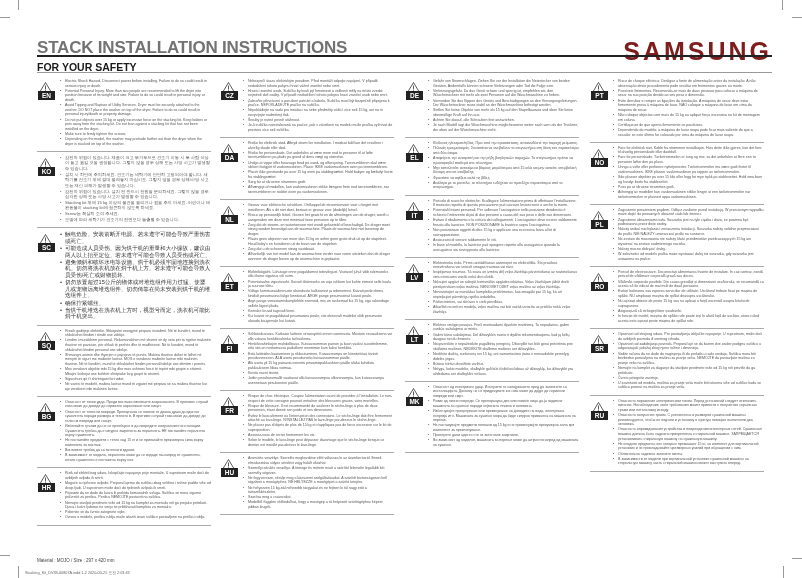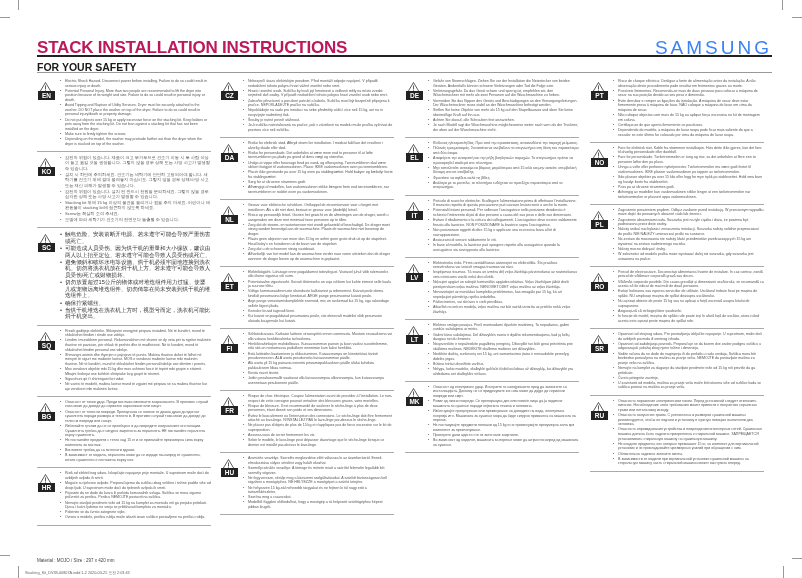--- a/index.html
+++ b/index.html
@@ -1,19 +1,19 @@
 <!DOCTYPE html>
 <html><head>
 <meta charset="utf-8">
 <style>
   html, body { margin:0; padding:0; background:#ffffff; }
   body { width:802px; height:578px; position:relative; overflow:hidden; font-family:"Liberation Sans", sans-serif; color:#222; }
   .crop { position:absolute; background:#999; }
-  .title { position:absolute; left:37px; top:38px; font-size:17px; font-weight:bold; letter-spacing:-0.2px; color:#be185d; font-family:"Liberation Sans", sans-serif; }
-  .brand { position:absolute; right:30px; top:37px; font-size:19px; font-weight:normal; letter-spacing:3px; color:#3b82f6; }
+  .title { position:absolute; left:37px; top:38px; font-size:17px; font-weight:bold; letter-spacing:-0.2px; color:#737373; font-family:"Liberation Sans", sans-serif; }
+  .brand { position:absolute; right:30px; top:37px; font-size:25px; font-weight:bold; letter-spacing:3px; color:#7f1d1d; }
   .rule-thick { position:absolute; left:37px; width:735px; top:55px; height:2px; background:#222; }
   .subtitle { position:absolute; left:37px; top:61px; font-size:10.5px; font-weight:bold; color:#1a1a1a;text-align:center; }
   .rule-thin { position:absolute; left:37px; width:735px; top:72px; height:1px; background:#999; }
   .col { position:absolute; top:76px; width:174px; }
   .sec { position:relative; padding:3px 0 4px 22px; border-bottom:1px solid #aaa; }
   .sec .warn { position:absolute; left:2px; top:3px; width:13px; height:11px; }
   .sec .code { position:absolute; left:1px; top:15px; background:#222; color:#fff; font-size:6.5px; font-weight:bold; padding:1px 2px; line-height:7px; min-width:13px; text-align:center; }
   .sec ul { margin:0; padding:0 0 0 6px; list-style:none; }
   .sec li { position:relative; font-size:3.6px; line-height:4.6px; color:#555; margin:0 0 0.6px 0; }
   .sec li::before { content:"•"; position:absolute; left:-5px; }

